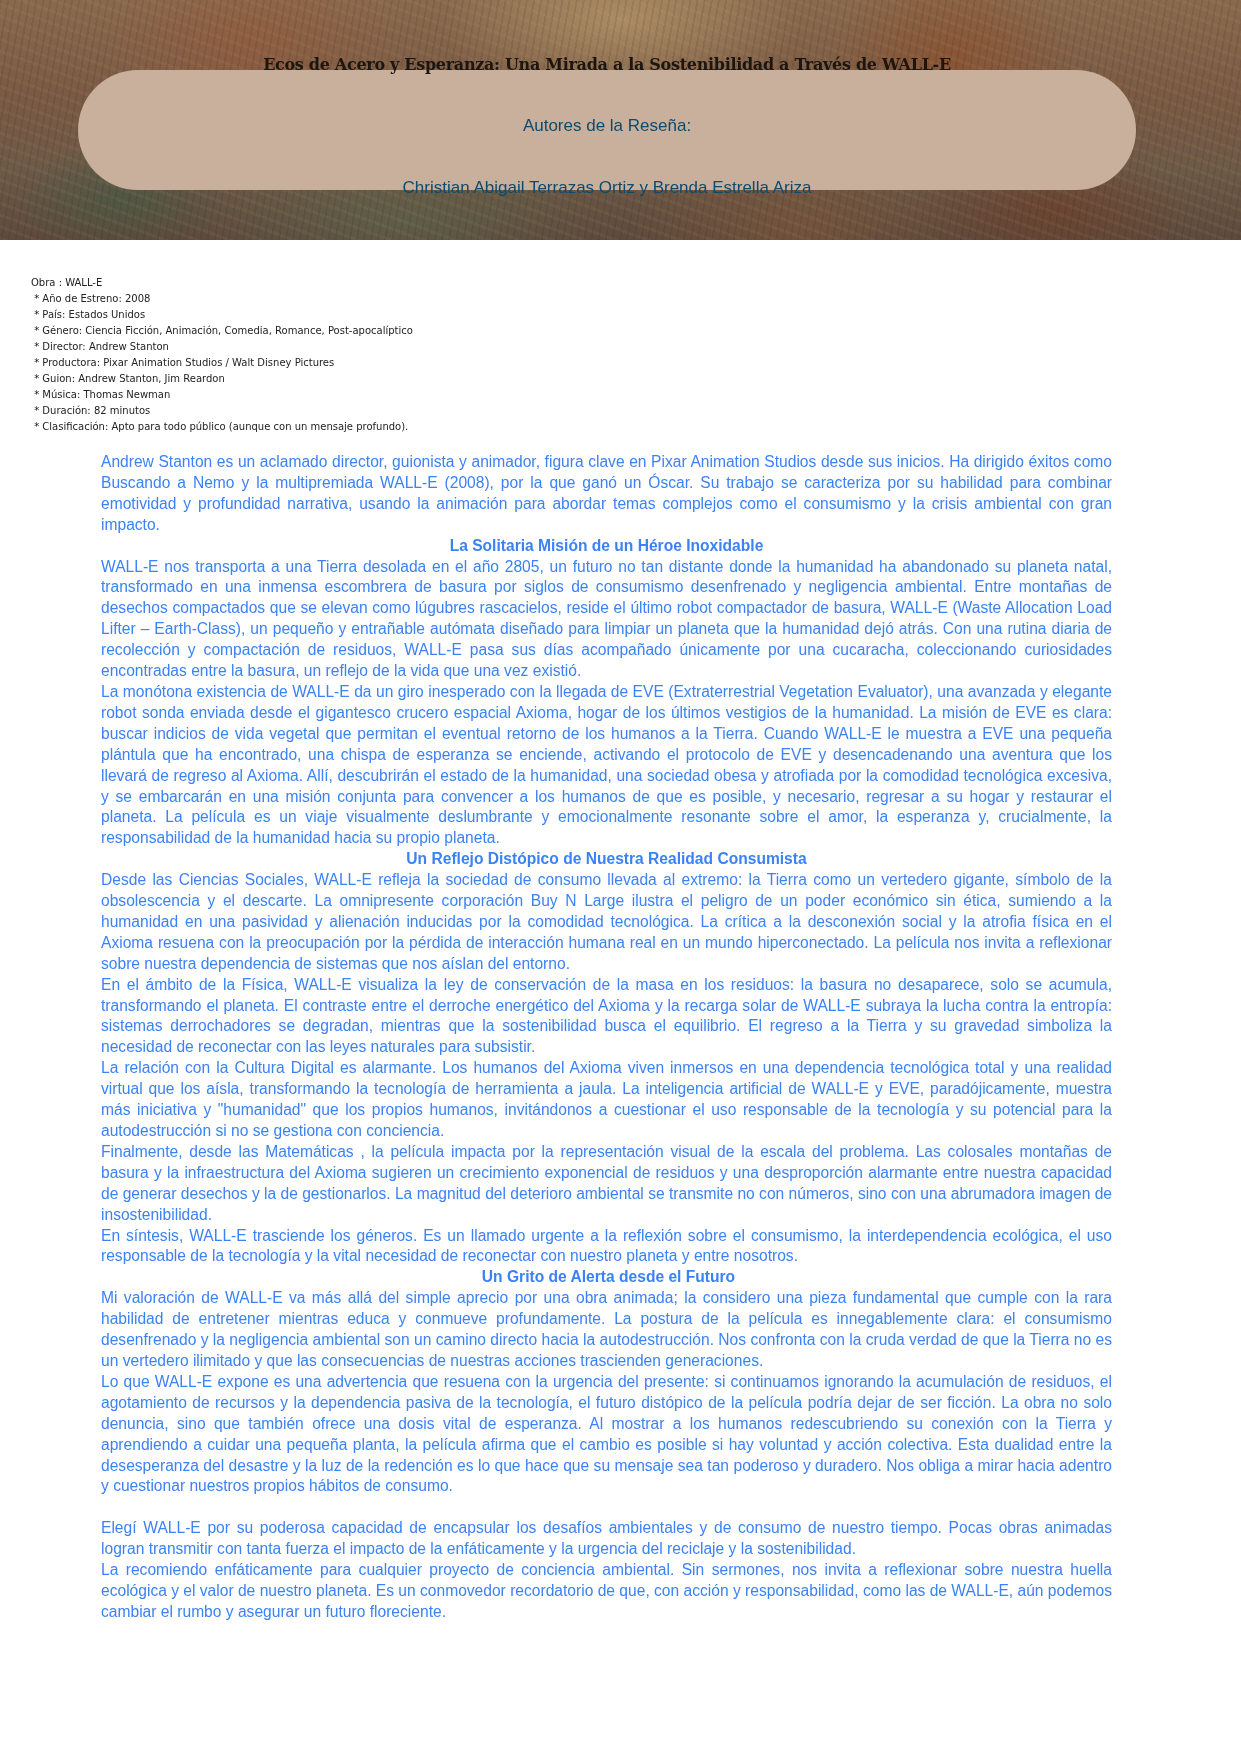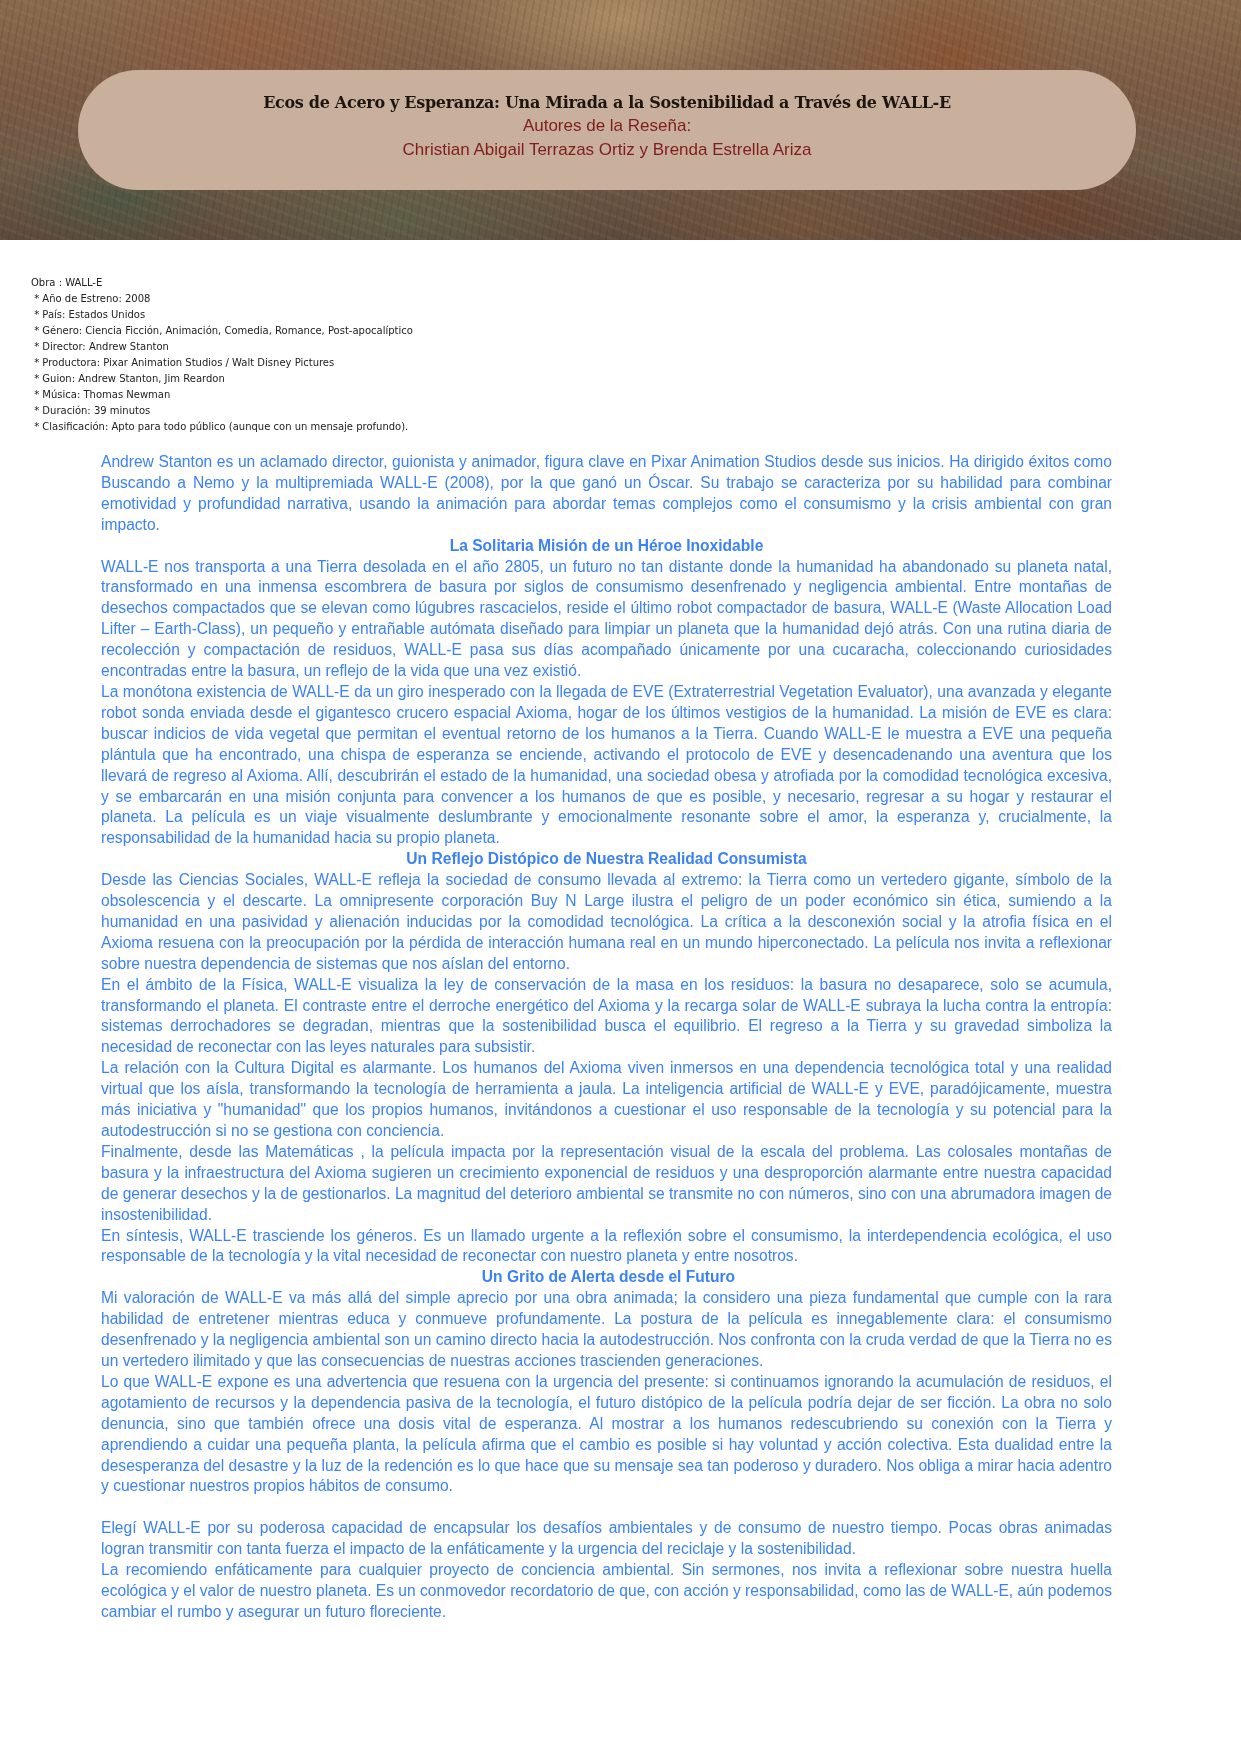--- a/index.html
+++ b/index.html
@@ -21,27 +21,28 @@
     position: absolute; inset: 0;
     background-image:
       repeating-linear-gradient(100deg, rgba(40,30,20,0.10) 0px, rgba(40,30,20,0.10) 2px, transparent 2px, transparent 7px),
       repeating-linear-gradient(20deg, rgba(200,160,110,0.08) 0px, rgba(200,160,110,0.08) 3px, transparent 3px, transparent 11px);
   }
   .title-pill {
     position: absolute; left: 78px; top: 70px; width: 1058px; height: 120px;
     background: #c9b09c; border-radius: 60px;
     display: flex; flex-direction: column; align-items: center; justify-content: center;
     text-align: center;
+    gap: 38px;
   }
   .title-main {
     font-family: "DejaVu Serif", serif; font-weight: bold; font-size: 16px; color: #1c1510;
     letter-spacing: -0.3px; margin-top: -8px;
   }
   .title-sub {
-    font-family: "Liberation Sans", sans-serif; font-size: 17px; color: #7f1d1d; margin-top: 4px;
+    font-family: "Liberation Sans", sans-serif; font-size: 17px; color: #0c4a6e; margin-top: 4px;
   }
 
   .meta {
     position: absolute; left: 31px; top: 275px; font-family: "DejaVu Sans", sans-serif;
     font-size: 10px; line-height: 16px; color: #222;
   }
   .meta div { white-space: pre; }
 
   .content {
     position: absolute; left: 101px; top: 452px; width: 1011px;
@@ -66,21 +67,21 @@
 
 <div class="meta">
   <div>Obra : WALL-E</div>
   <div> * Año de Estreno: 2008</div>
   <div> * País: Estados Unidos</div>
   <div> * Género: Ciencia Ficción, Animación, Comedia, Romance, Post-apocalíptico</div>
   <div> * Director: Andrew Stanton</div>
   <div> * Productora: Pixar Animation Studios / Walt Disney Pictures</div>
   <div> * Guion: Andrew Stanton, Jim Reardon</div>
   <div> * Música: Thomas Newman</div>
-  <div> * Duración: 39 minutos</div>
+  <div> * Duración: 82 minutos</div>
   <div> * Clasificación: Apto para todo público (aunque con un mensaje profundo).</div>
 </div>
 
 <div class="content">
   <p>Andrew Stanton es un aclamado director, guionista y animador, figura clave en Pixar Animation Studios desde sus inicios. Ha dirigido éxitos como Buscando a Nemo y la multipremiada WALL-E (2008), por la que ganó un Óscar. Su trabajo se caracteriza por su habilidad para combinar emotividad y profundidad narrativa, usando la animación para abordar temas complejos como el consumismo y la crisis ambiental con gran impacto.</p>
 
   <h2>La Solitaria Misión de un Héroe Inoxidable</h2>
   <p>WALL-E nos transporta a una Tierra desolada en el año 2805, un futuro no tan distante donde la humanidad ha abandonado su planeta natal, transformado en una inmensa escombrera de basura por siglos de consumismo desenfrenado y negligencia ambiental. Entre montañas de desechos compactados que se elevan como lúgubres rascacielos, reside el último robot compactador de basura, WALL-E (Waste Allocation Load Lifter – Earth-Class), un pequeño y entrañable autómata diseñado para limpiar un planeta que la humanidad dejó atrás. Con una rutina diaria de recolección y compactación de residuos, WALL-E pasa sus días acompañado únicamente por una cucaracha, coleccionando curiosidades encontradas entre la basura, un reflejo de la vida que una vez existió.</p>
   <p>La monótona existencia de WALL-E da un giro inesperado con la llegada de EVE (Extraterrestrial Vegetation Evaluator), una avanzada y elegante robot sonda enviada desde el gigantesco crucero espacial Axioma, hogar de los últimos vestigios de la humanidad. La misión de EVE es clara: buscar indicios de vida vegetal que permitan el eventual retorno de los humanos a la Tierra. Cuando WALL-E le muestra a EVE una pequeña plántula que ha encontrado, una chispa de esperanza se enciende, activando el protocolo de EVE y desencadenando una aventura que los llevará de regreso al Axioma. Allí, descubrirán el estado de la humanidad, una sociedad obesa y atrofiada por la comodidad tecnológica excesiva, y se embarcarán en una misión conjunta para convencer a los humanos de que es posible, y necesario, regresar a su hogar y restaurar el planeta. La película es un viaje visualmente deslumbrante y emocionalmente resonante sobre el amor, la esperanza y, crucialmente, la responsabilidad de la humanidad hacia su propio planeta.</p>
 

